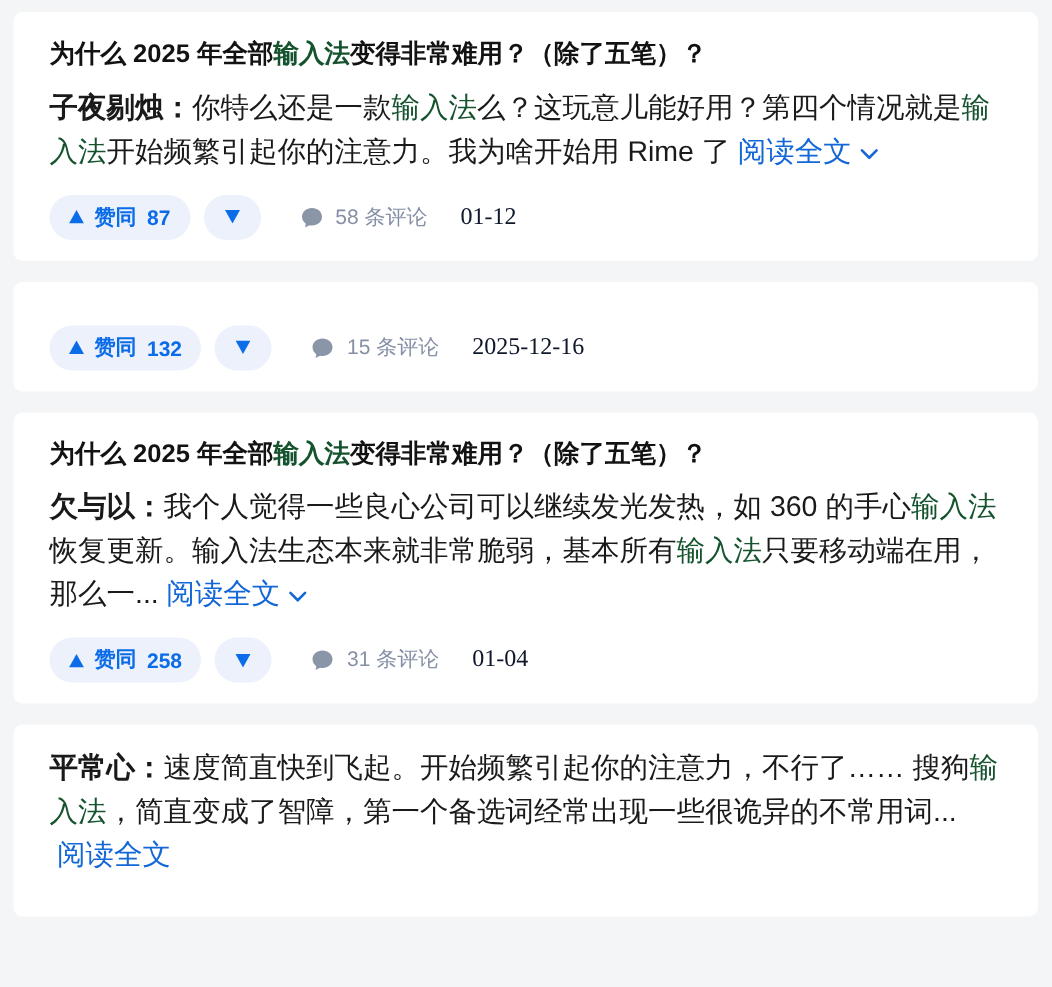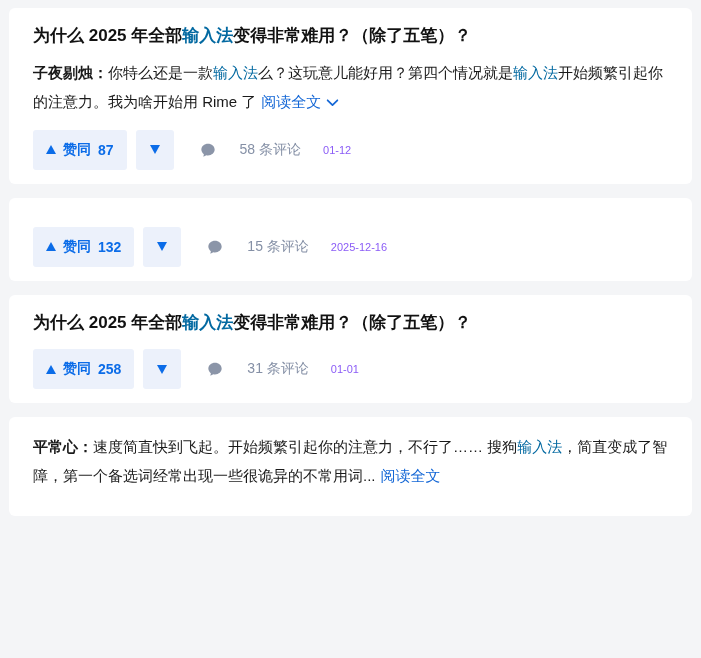--- a/index.html
+++ b/index.html
@@ -19,64 +19,64 @@
   }
   .card:last-child { margin-bottom: 0; }
   .title {
     margin: 0 0 9px 0;
     font-size: 17px;
     font-weight: 700;
     color: #121212;
     line-height: 1.5;
     cursor: pointer;
   }
-  .hl { color: #0369a1; }
+  .hl { color: #14532d; }
   .excerpt {
     margin: 0 0 12px 0;
-    font-size: 15px;
+    font-size: 19px;
     color: #1a1a1a;
     line-height: 29px;
   }
   .author { font-weight: 700; }
   .read-full {
     color: #1467d6;
     text-decoration: none;
     cursor: pointer;
     margin-left: 5px;
     white-space: nowrap;
   }
   .chev { margin-left: 5px; vertical-align: -1px; }
   .actions { display: flex; align-items: center; margin-top: 14px; }
   .vote {
     display: inline-flex;
     align-items: center;
     gap: 7px;
     background: #ecf1fb;
     color: #0b6ce8;
     border: none;
-    height: 40px;
+    height: 30px;
     padding: 0 13px;
-    border-radius: 3px;
+    border-radius: 15px;
     font-size: 14px;
     font-weight: 600;
     font-family: inherit;
     cursor: pointer;
   }
   .vote.down { margin-left: 9px; padding: 0 14px; }
   .tri { fill: #0b6ce8; display: block; }
   .comments {
     display: inline-flex;
     align-items: center;
-    gap: 24px;
+    gap: 8px;
     color: #8590a6;
     font-size: 14px;
     margin-left: 26px;
     cursor: pointer;
   }
-  .date { color: #8b5cf6; font-size: 11px; margin-left: 22px; }
+  .date { color: #0f172a; font-size: 16px; margin-left: 22px; font-family: Liberation Serif, serif; }
 </style>
 </head>
 <body>
 
 <main id="post-list">
   <article class="card">
     <h2 class="title"><span>为什么 2025 年全部</span><span class="hl">输入法</span><span>变得非常难用？（除了五笔）？</span></h2>
     <p class="excerpt"><span class="author">子夜剔烛</span><span class="author">：</span><span>你特么还是一款</span><span class="hl">输入法</span><span>么？这玩意儿能好用？第四个情况就是</span><span class="hl">输入法</span><span>开始频繁引起你的注意力。我为啥开始用 Rime 了</span><a class="read-full"><span>阅读全文</span><svg class="chev" width="13" height="10" viewBox="0 0 24 18">
             <path d="M3 4l9 9 9-9" stroke="#1467d6" stroke-width="3.2" fill="none" stroke-linecap="round" stroke-linejoin="round"></path>
           </svg></a></p>
@@ -122,40 +122,43 @@
             <path d="M12 2.5c-5.6 0-10 3.9-10 8.8 0 2.8 1.5 5.3 3.8 6.9L5 22l4.6-2.2c.8.2 1.6.3 2.4.3 5.6 0 10-3.9 10-8.8S17.6 2.5 12 2.5z" fill="#8b95a8"></path>
           </svg>
         <span>15 条评论</span>
       </span>
       <span class="date">2025-12-16</span>
     </div>
   </article>
 
   <article class="card">
     <h2 class="title"><span>为什么 2025 年全部</span><span class="hl">输入法</span><span>变得非常难用？（除了五笔）？</span></h2>
+    <p class="excerpt"><span class="author">欠与以</span><span class="author">：</span><span>我个人觉得一些良心公司可以继续发光发热，如 360 的手心</span><span class="hl">输入法</span><span>恢复更新。输入法生态本来就非常脆弱，基本所有</span><span class="hl">输入法</span><span>只要移动端在用，那么一...</span><a class="read-full"><span>阅读全文</span><svg class="chev" width="13" height="10" viewBox="0 0 24 18">
+            <path d="M3 4l9 9 9-9" stroke="#1467d6" stroke-width="3.2" fill="none" stroke-linecap="round" stroke-linejoin="round"></path>
+          </svg></a></p>
     <div class="actions">
       <button class="vote up">
         <svg class="tri" width="10" height="9" viewBox="0 0 10 9">
             <polygon points="5,0 10,9 0,9"></polygon>
           </svg>
         <span>赞同</span>
         <span>258</span>
       </button>
       <button class="vote down">
         <svg class="tri" width="10" height="9" viewBox="0 0 10 9">
             <polygon points="0,0 10,0 5,9"></polygon>
           </svg>
       </button>
       <span class="comments">
         <svg width="16" height="16" viewBox="0 0 24 24">
             <path d="M12 2.5c-5.6 0-10 3.9-10 8.8 0 2.8 1.5 5.3 3.8 6.9L5 22l4.6-2.2c.8.2 1.6.3 2.4.3 5.6 0 10-3.9 10-8.8S17.6 2.5 12 2.5z" fill="#8b95a8"></path>
           </svg>
         <span>31 条评论</span>
       </span>
-      <span class="date">01-01</span>
+      <span class="date">01-04</span>
     </div>
   </article>
 
   <article class="card">
     <p class="excerpt"><span class="author">平常心</span><span class="author">：</span><span>速度简直快到飞起。开始频繁引起你的注意力，不行了…… 搜狗</span><span class="hl">输入法</span><span>，简直变成了智障，第一个备选词经常出现一些很诡异的不常用词...</span><a class="read-full"><span>阅读全文</span></a></p>
 
   </article>
 </main>
 
 </body></html>

